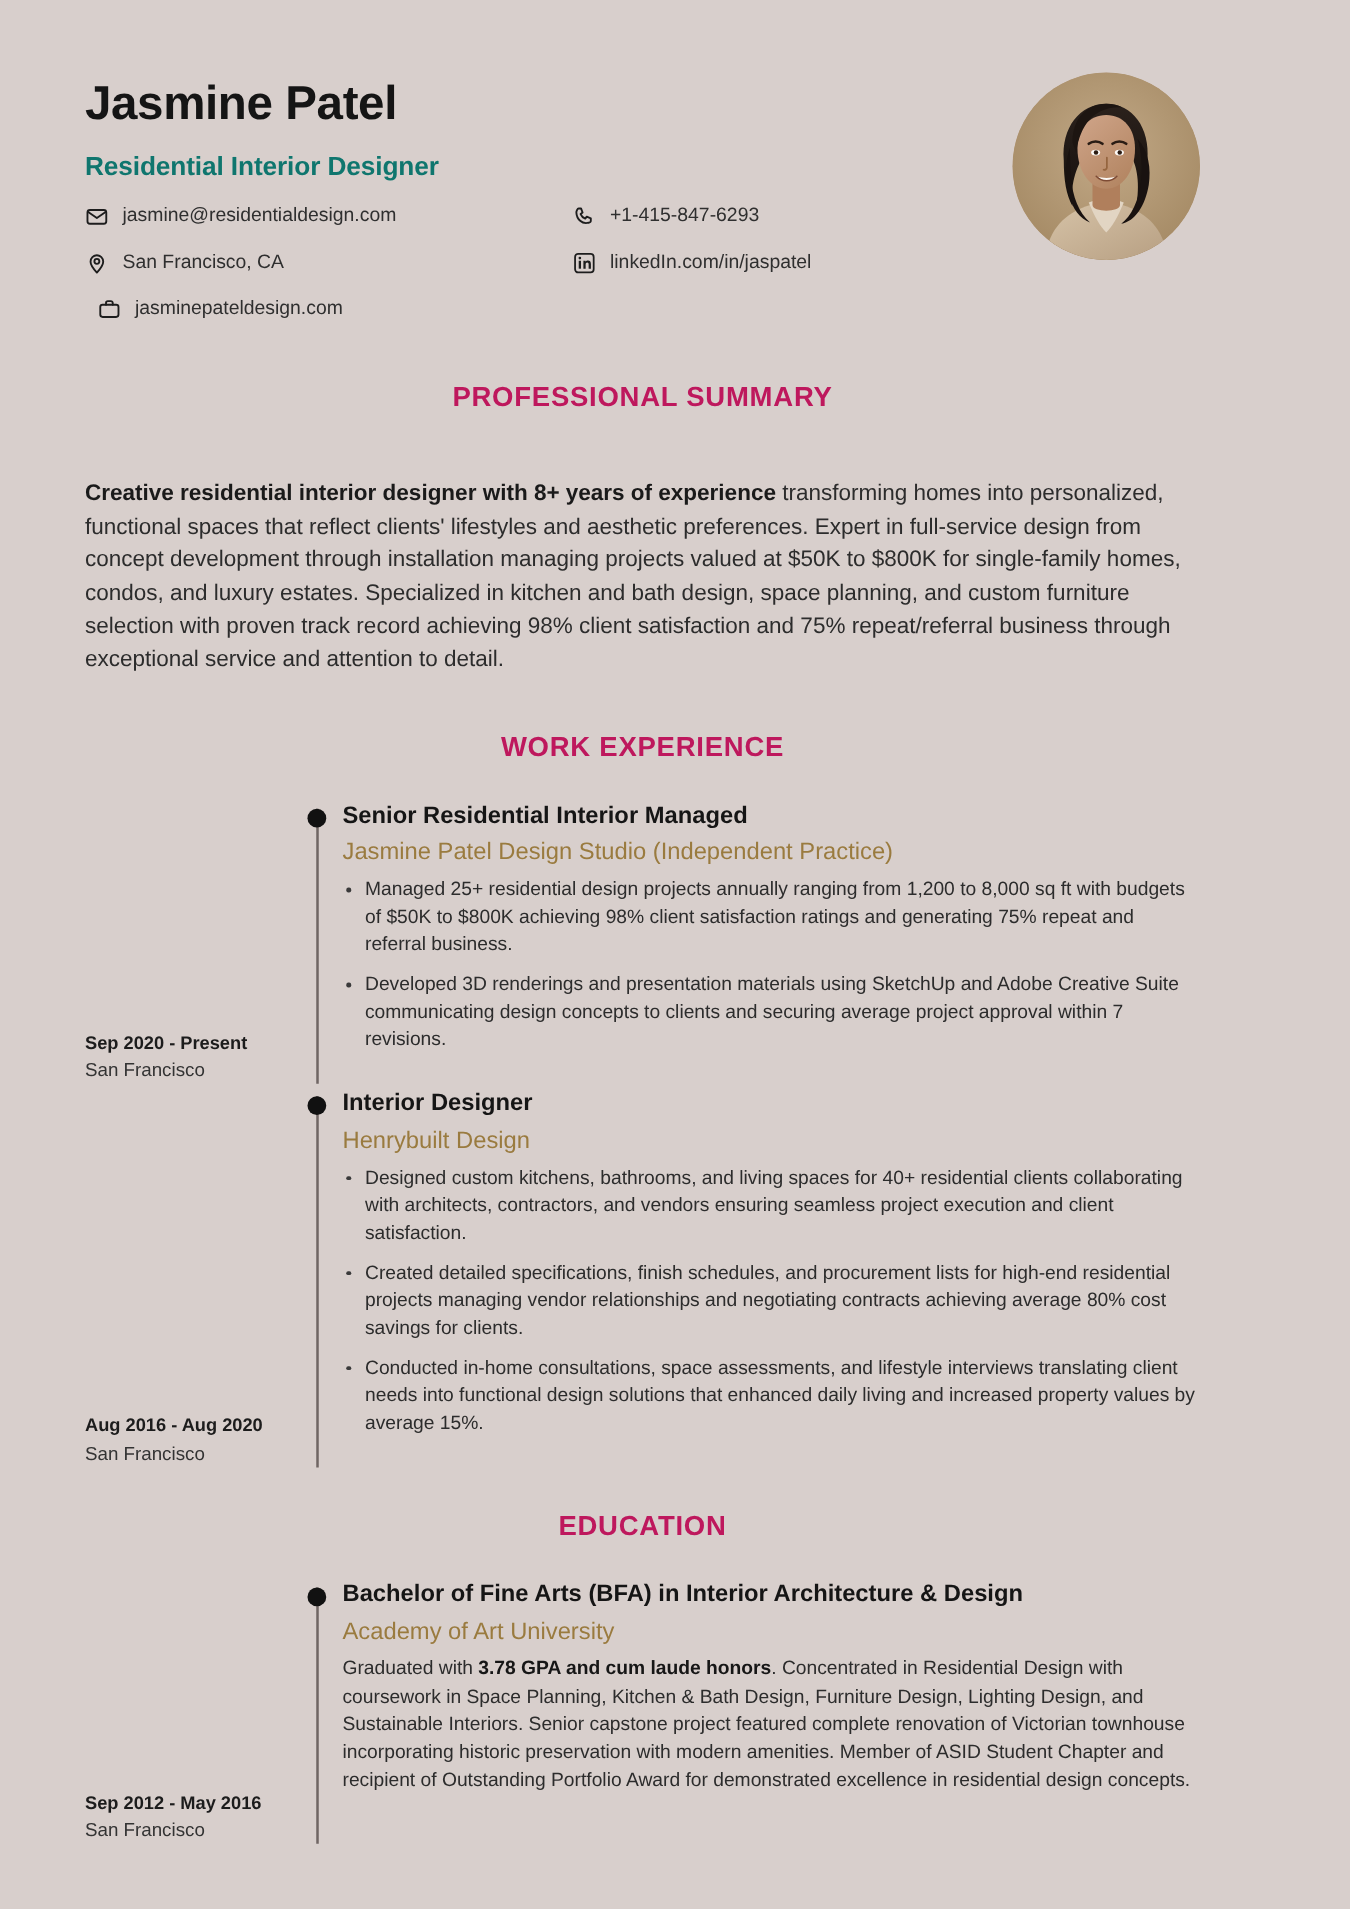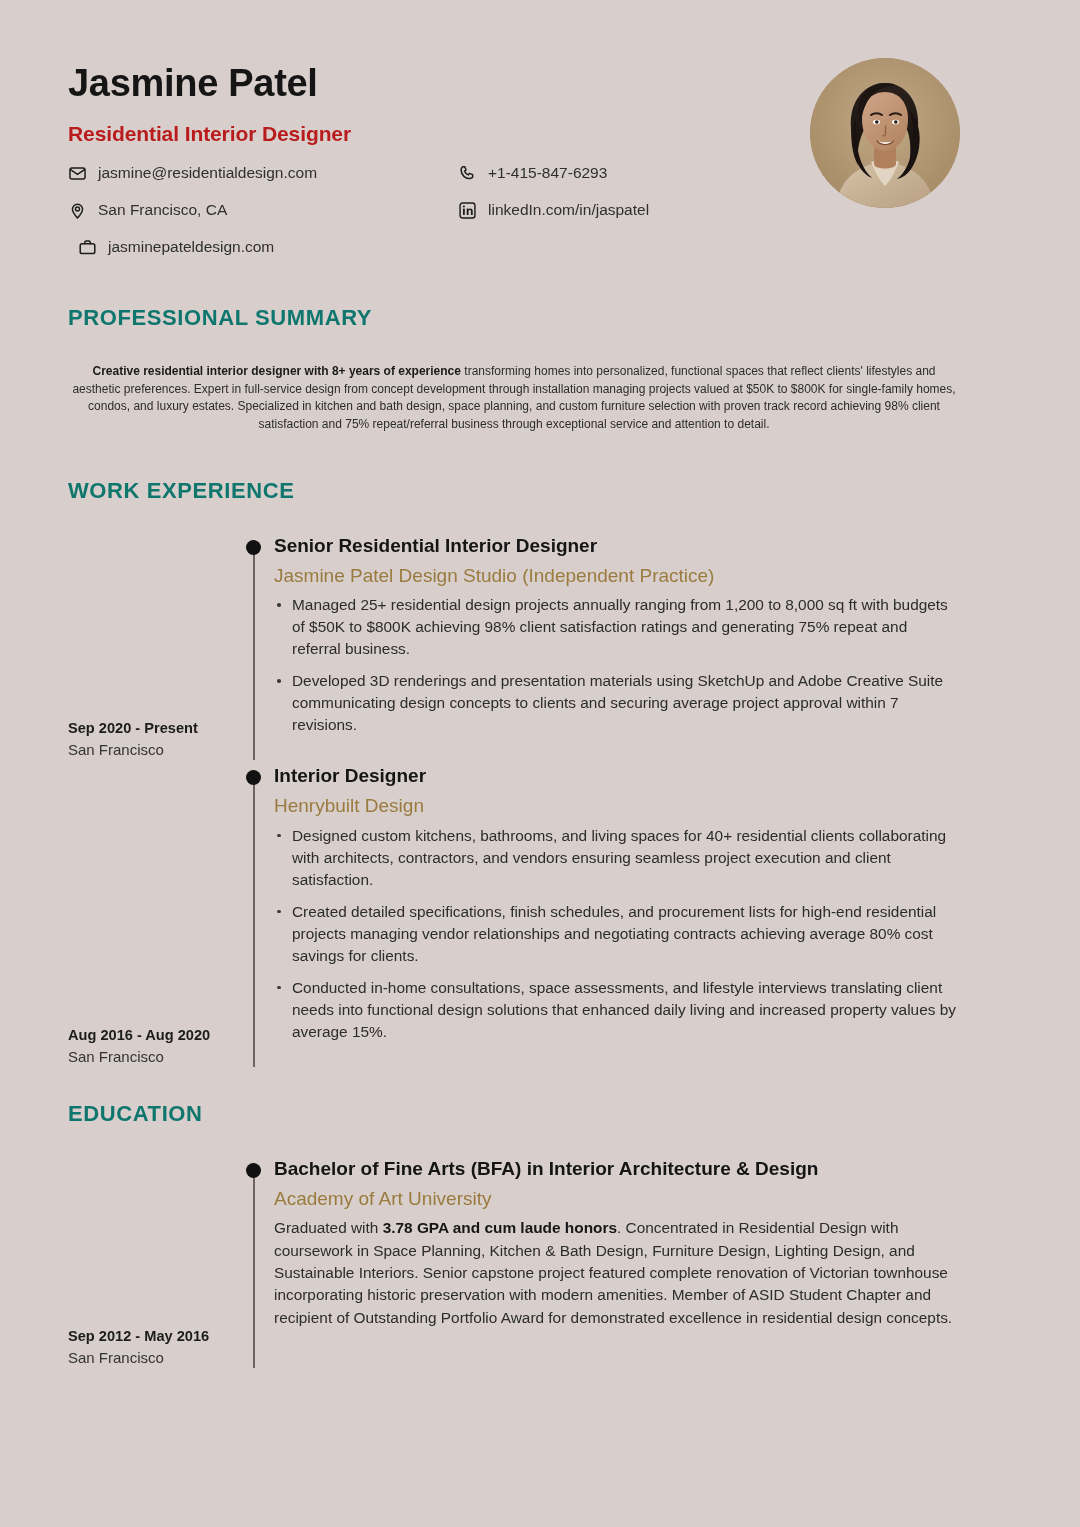--- a/index.html
+++ b/index.html
@@ -38,21 +38,21 @@
     font-size: 38px;
     font-weight: 700;
     letter-spacing: -0.3px;
     color: #151515;
     line-height: 1.05;
     margin: 0 0 18px 0;
   }
   .job-title {
     font-size: 21px;
     font-weight: 700;
-    color: #b91c1c;
+    color: #0f766e;
     letter-spacing: -0.1px;
     margin: 0 0 18px 0;
   }
   .contact-grid {
     display: grid;
     grid-template-columns: 390px auto;
     row-gap: 18px;
     column-gap: 0px;
   }
   .contact-item {
@@ -86,35 +86,36 @@
     overflow: hidden;
     margin-left: 24px;
     margin-top: 2px;
     position: relative;
     background: #b09471;
   }
   .photo svg { display:block; width:150px; height:150px; }
 
   
   .section-title {
+    text-align: center;
     font-size: 22px;
     font-weight: 700;
     letter-spacing: 0.6px;
-    color: #0f766e;
+    color: #be185d;
   }
   #summary-title { margin: 48px 0 0 0; }
   #work-title    { margin: 44px 0 0 0; }
   #edu-title     { margin: 34px 0 0 0; }
 
   .summary-body {
-    margin-top: 32px;
-    font-size: 12px;
+    margin-top: 50px;
+    font-size: 18px;
     line-height: 1.48;
     color: #2c2c2c;
-    text-align: center;
+    text-align: left;
   }
   .summary-body b { font-weight: 700; color: #1a1a1a; }
 
   
   .entries { margin-top: 26px; }
   .entry {
     display: flex;
     align-items: flex-end;
     position: relative;
   }
@@ -342,21 +343,21 @@
     <div class="entry">
       <div class="entry-dates">
         <div class="entry-range">Sep 2020 - Present</div>
         <div class="entry-location">San Francisco</div>
       </div>
       <div class="entry-rail">
         <div class="rail-line"></div>
         <div class="rail-dot"></div>
       </div>
       <div class="entry-body">
-        <div class="entry-role">Senior Residential Interior Designer</div>
+        <div class="entry-role">Senior Residential Interior Managed</div>
         <div class="entry-org">Jasmine Patel Design Studio (Independent Practice)</div>
         <ul class="bullets">
           <li>Managed 25+ residential design projects annually ranging from 1,200 to 8,000 sq ft with budgets of $50K to $800K achieving 98% client satisfaction ratings and generating 75% repeat and referral business.</li>
           <li>Developed 3D renderings and presentation materials using SketchUp and Adobe Creative Suite communicating design concepts to clients and securing average project approval within 7 revisions.</li>
         </ul>
       </div>
     </div>
 
     <div class="entry">
       <div class="entry-dates">

